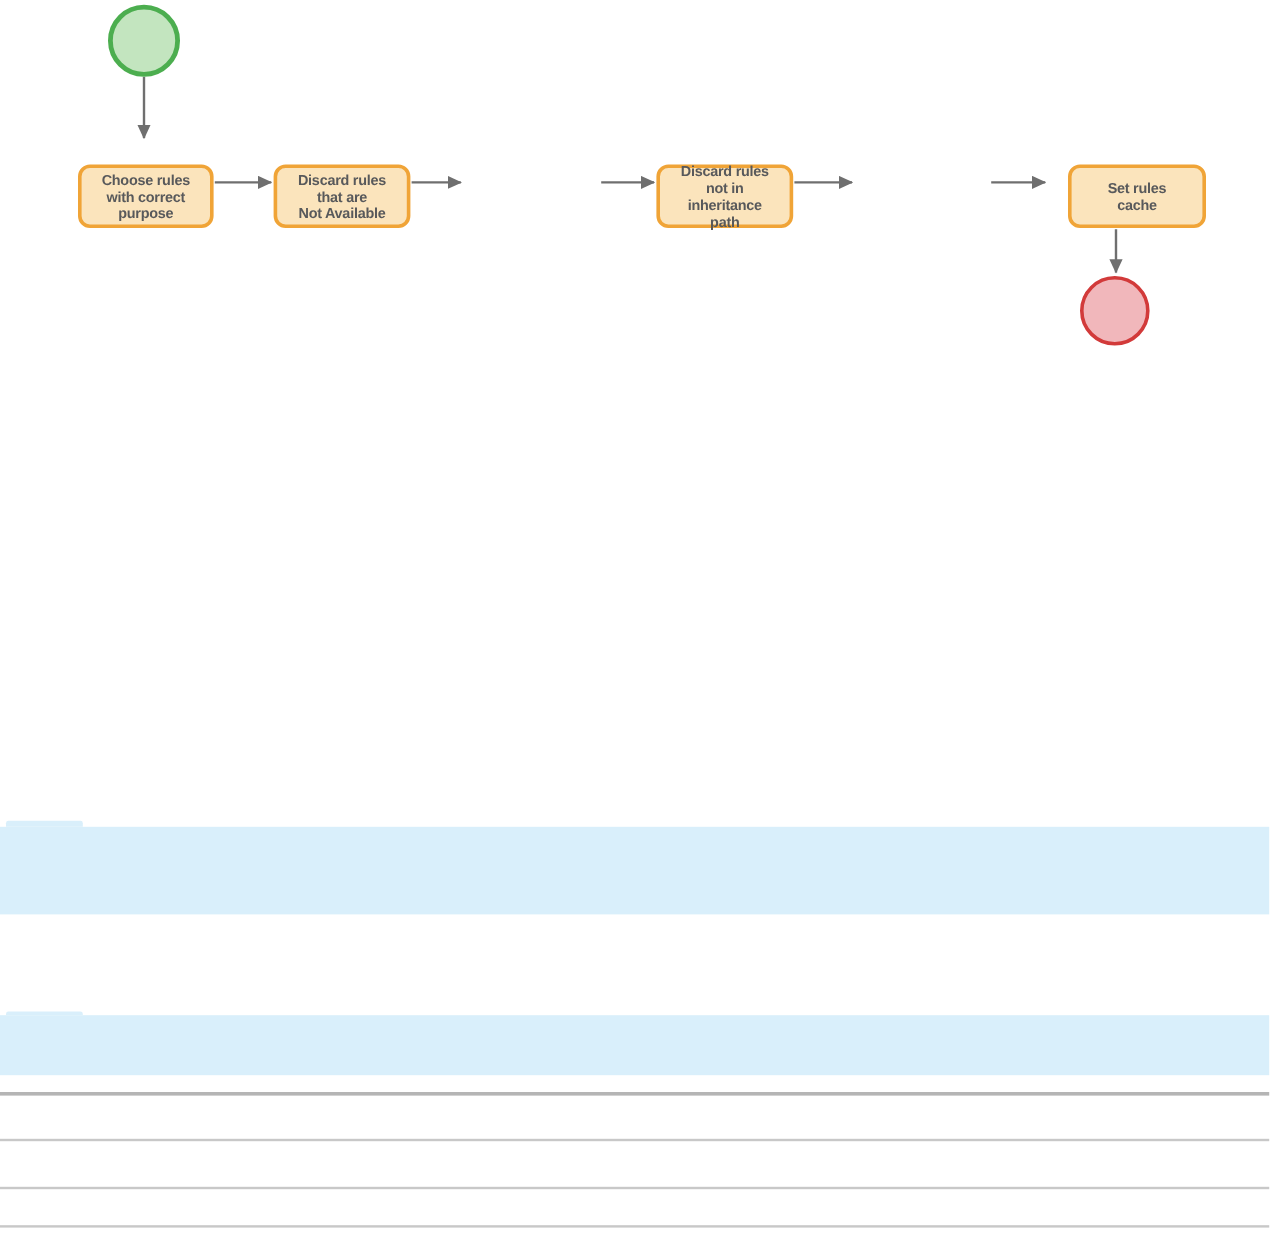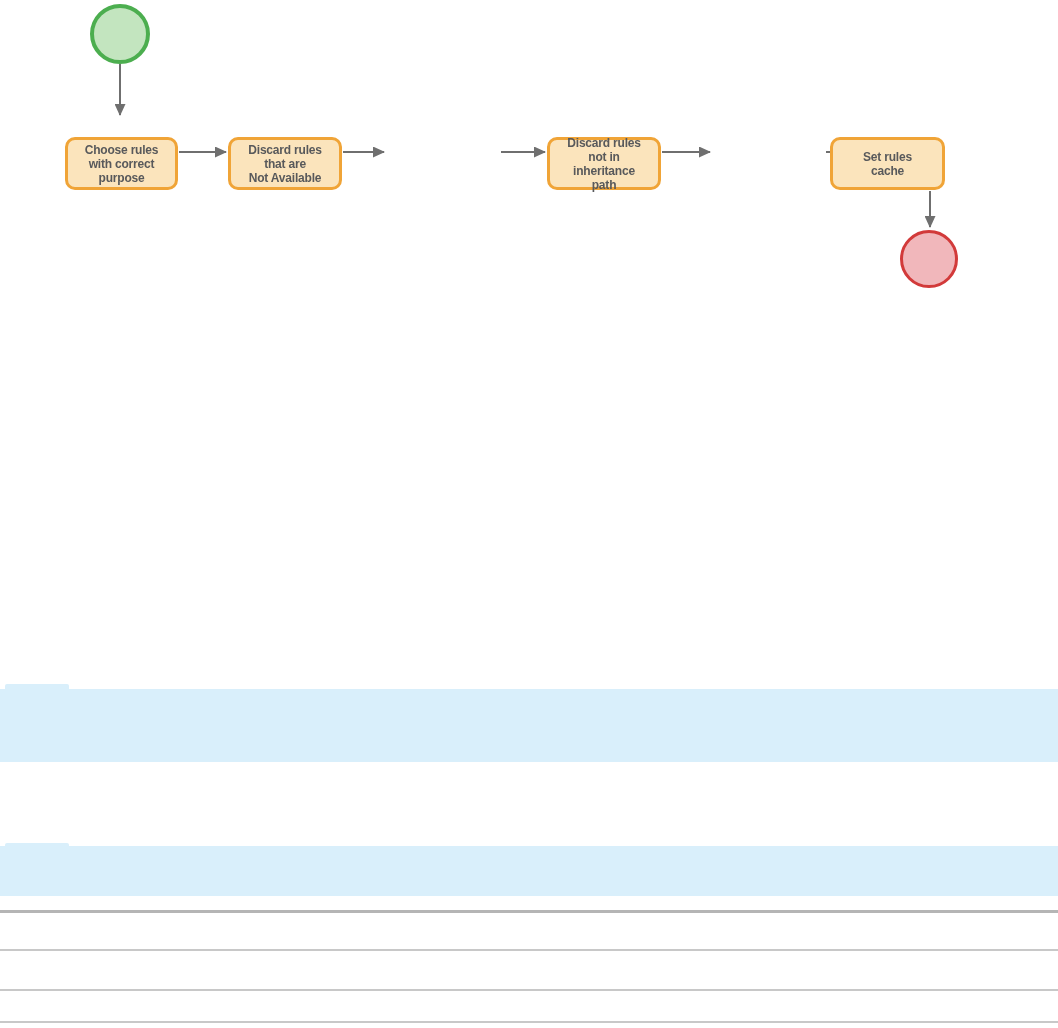--- a/index.html
+++ b/index.html
@@ -25,21 +25,21 @@
     text-align:center;font-size:12px;font-weight:bold;line-height:14px;
     color:#58595b;white-space:pre-line;letter-spacing:-0.2px;margin-top:20px;
   }
   .task{background:var(--task-fill);border:3px solid var(--task-border);}
   .subprocess{background:var(--subprocess-fill);border:3px solid var(--subprocess-border);}
   #node-choose-rules{left:65px;width:113px;}
   #node-discard-unavailable{left:228px;width:114px;}
   #node-filter-rulesets{left:386px;width:114px;}
   #node-discard-inheritance{left:547px;width:114px;}
   #node-rank-rules{left:712px;width:113px;}
-  #node-set-cache{left:830px;width:115px;}
+  #node-set-cache{left:890px;width:115px;}
   #subprocess-marker{
     position:absolute;left:50%;bottom:1px;transform:translateX(-50%);
     width:11px;height:10px;border:2px solid #141414;background:rgba(255,255,255,0.55);
     display:flex;align-items:center;justify-content:center;
     font-size:13px;font-weight:bold;color:#141414;line-height:1;
   }
   
   .band{position:absolute;left:0;width:1058px;background:var(--band-fill);}
   #band-1{top:689px;height:73px;}
   #band-2{top:846px;height:50px;}

